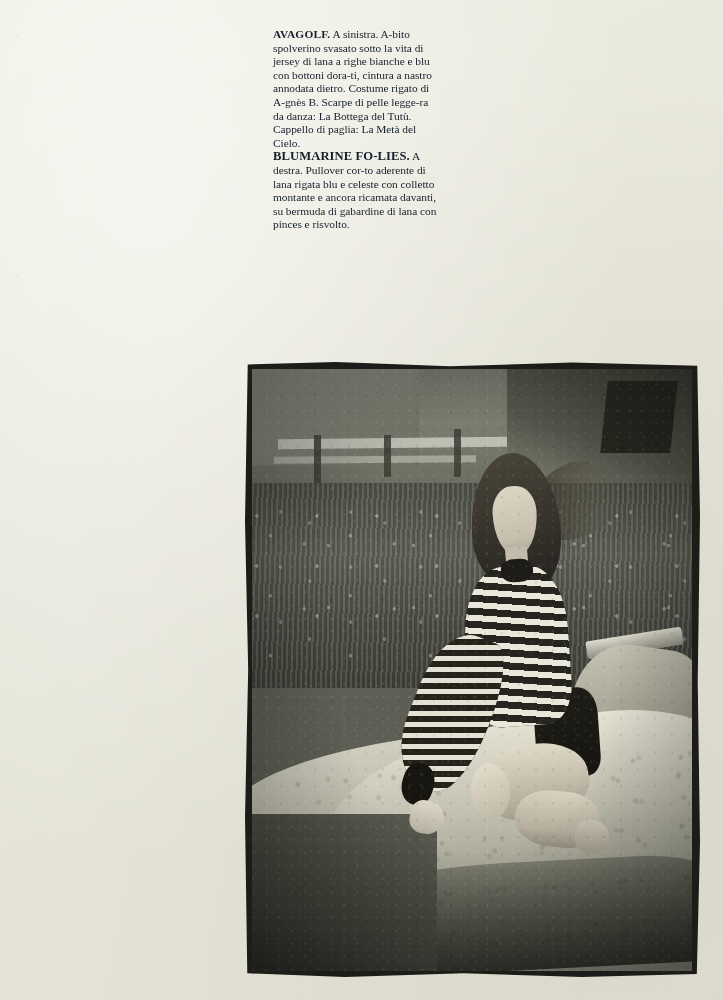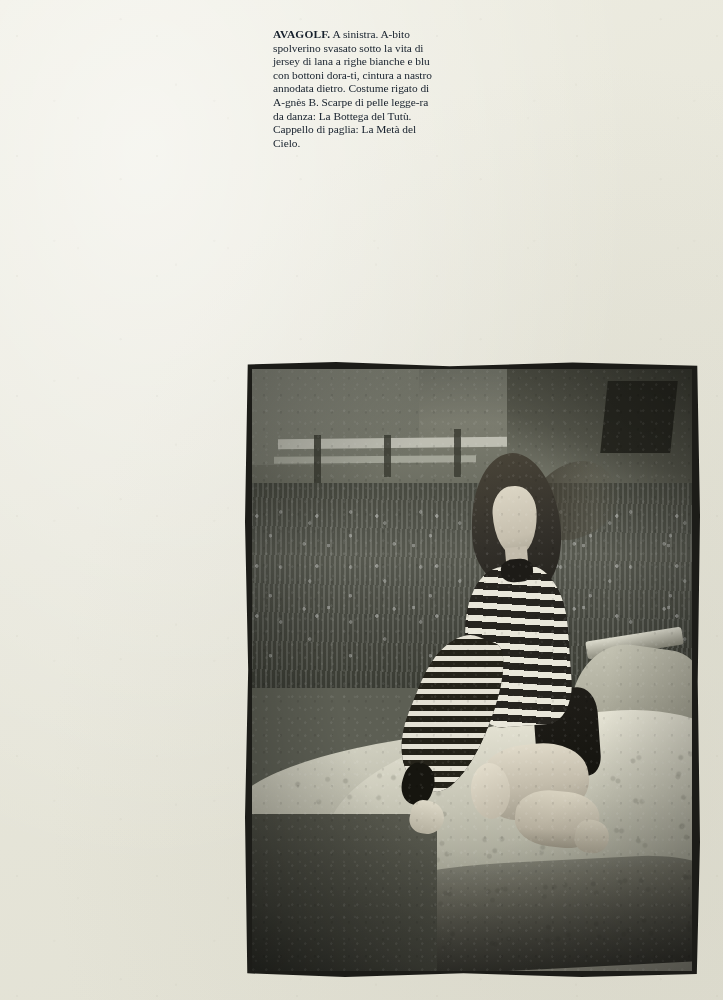--- a/index.html
+++ b/index.html
@@ -448,20 +448,21 @@
     background-size: 13px 13px, 17px 17px, 11px 11px;
   }
 </style>
 </head>
 <body>
 
 <div class="page">
 
   <div class="caption">
     <p><span class="lead">AVAGOLF.</span><span> A sinistra. A-bito spolverino svasato sotto la vita di jersey di lana a righe bianche e blu con bottoni dora-ti, cintura a nastro annodata dietro. Costume rigato di A-gnès B. Scarpe di pelle legge-ra da danza: La Bottega del Tutù. Cappello di paglia: La Metà del Cielo.</span></p>
+    <p><span class="brand-big">BLUMARINE FO-LIES.</span><span> A destra. Pullover cor-to aderente di lana rigata blu e celeste con colletto montante e ancora ricamata davanti, su bermuda di gabardine di lana con pinces e risvolto.</span></p>
   </div>
 
   <div class="photo-wrap">
     <div class="photo-frame">
       <div class="photo">
 
         <div class="bg-sky"></div>
         <div class="bg-upper-left"></div>
         <div class="bg-dark-structure"></div>
         <div class="bg-dark-structure2"></div>

